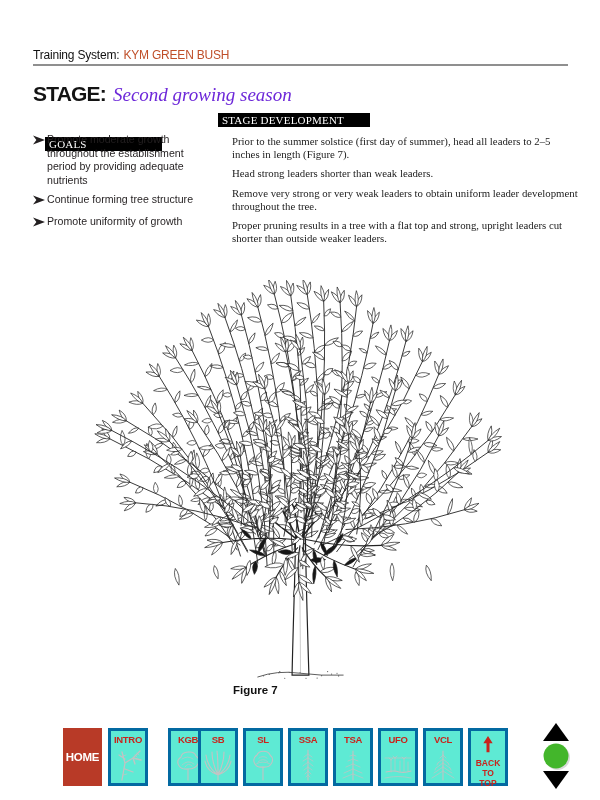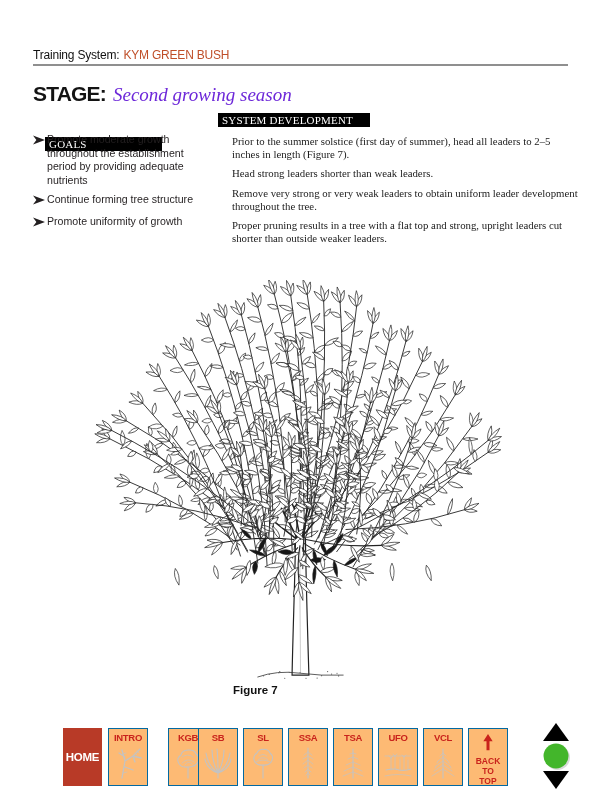--- a/index.html
+++ b/index.html
@@ -35,22 +35,22 @@
            font-size:10.8px;line-height:13.2px;color:#1b1b1b;}
   .sd-bullet{flex:0 0 14px;padding-top:2px;}
   .sd-bullet .sq{width:7px;height:7px;background:#000;}
 
   
   #tree-wrap{position:absolute;left:92px;top:280px;width:414px;height:406px;}
   #figure-caption{position:absolute;left:233px;top:684px;width:120px;text-align:left;
                   font-weight:bold;font-size:11.5px;color:#111;}
 
   
-  .nav-box{position:absolute;top:728px;width:40px;height:58px;background:#fdba74;
-           border:1px solid #0369a1;box-sizing:border-box;text-align:center;cursor:pointer;}
+  .nav-box{position:absolute;top:728px;width:40px;height:58px;background:#5eead4;
+           border:3px solid #0369a1;box-sizing:border-box;text-align:center;cursor:pointer;}
   #home-btn{left:63px;width:39px;background:#b83a27;border:none;color:#fff;
             font-weight:bold;font-size:11.5px;letter-spacing:-0.2px;
             display:flex;align-items:center;justify-content:center;}
   .nav-label{display:block;margin-top:3px;font-weight:bold;font-size:9.5px;
              letter-spacing:-0.3px;color:#c9231c;}
   .nav-icon{display:block;margin:1px auto 0;}
   #backtop-btn{left:468px;}
   .bt-line{display:block;font-weight:bold;font-size:8.5px;line-height:10px;color:#c9231c;}
   #scroll-widget{position:absolute;left:542px;top:723px;width:28px;height:66px;}
 
@@ -65,21 +65,21 @@
   <div class="title-line">
     <span>Training System:</span><span class="sysname">KYM GREEN BUSH</span>
   </div>
   <div class="rule"></div>
 
   <div class="stage-line">
     <span class="stage-label">STAGE:</span><span class="stage-value">Second growing season</span>
   </div>
 
   <div class="bar" id="goals-bar">GOALS</div>
-  <div class="bar" id="sd-bar">SYSTEM DEVELOPMENT</div>
+  <div class="bar" id="sd-bar">STAGE DEVELOPMENT</div>
 
   <div class="goals-list">
     <div class="goal-item">
       <span class="goal-bullet"><svg width="12" height="10" viewBox="0 0 12 10">
             <polygon points="0,0.5 12,5 0,9.5 3.4,5" fill="#231f20"></polygon>
           </svg></span>
       <span>Promote moderate growth throughout the establishment period by providing adequate nutrients</span>
     </div>
     <div class="goal-item">
       <span class="goal-bullet"><svg width="12" height="10" viewBox="0 0 12 10">

